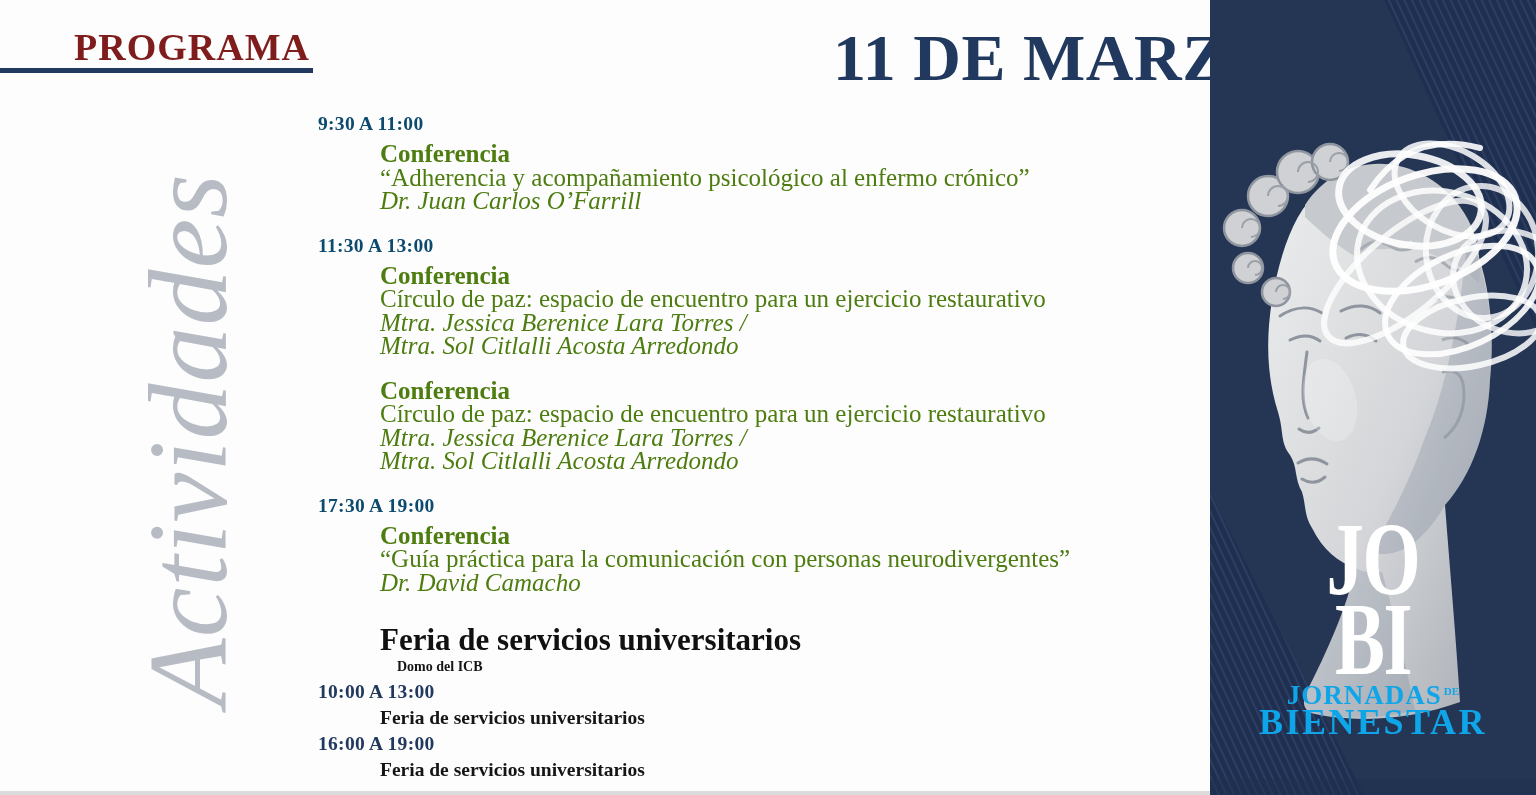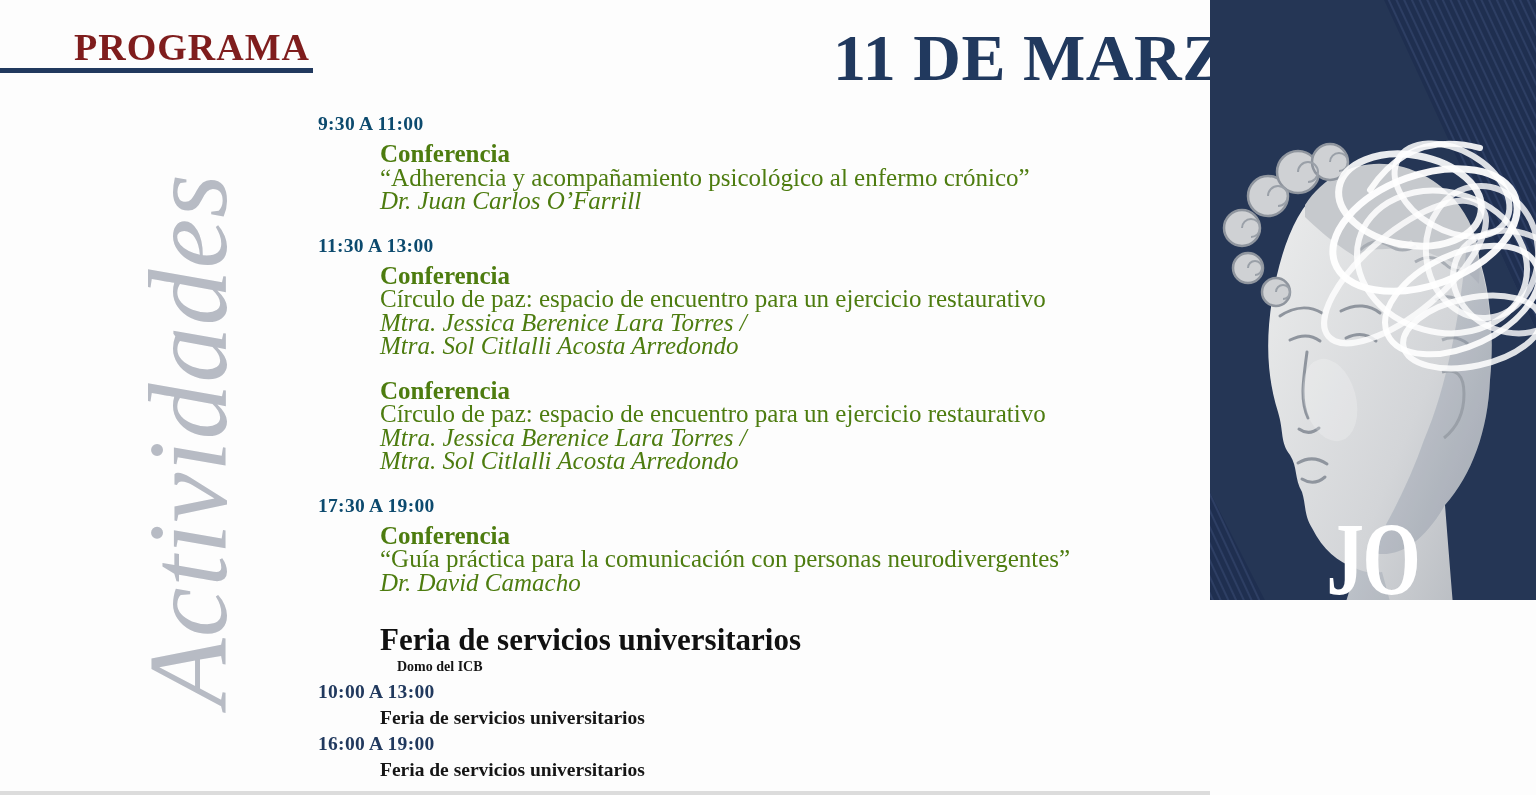--- a/index.html
+++ b/index.html
@@ -61,21 +61,21 @@
   .feria-session-time {
     color:#21395e; font-weight:bold; font-size:19.5px; line-height:23px; margin-bottom:3px;
     letter-spacing:0.3px;
   }
   .feria-session-label {
     margin-left:62px; font-size:19.5px; font-weight:bold; line-height:23px; margin-bottom:3px;
   }
 
   
   .brand-panel {
-    position:absolute; left:1210px; top:0; width:326px; height:600px;
+    position:absolute; left:1210px; top:0; width:326px; height:795px;
     background:#253655; overflow:hidden;
   }
   .brand-panel svg { position:absolute; inset:0; }
   .logo {
     position:absolute; left:0; top:519px; width:100%;
     text-align:center; color:#ffffff; font-weight:bold;
   }
   .logo-line {
     font-size:104px; line-height:80px; letter-spacing:-2px;
     transform:scaleX(0.72);

